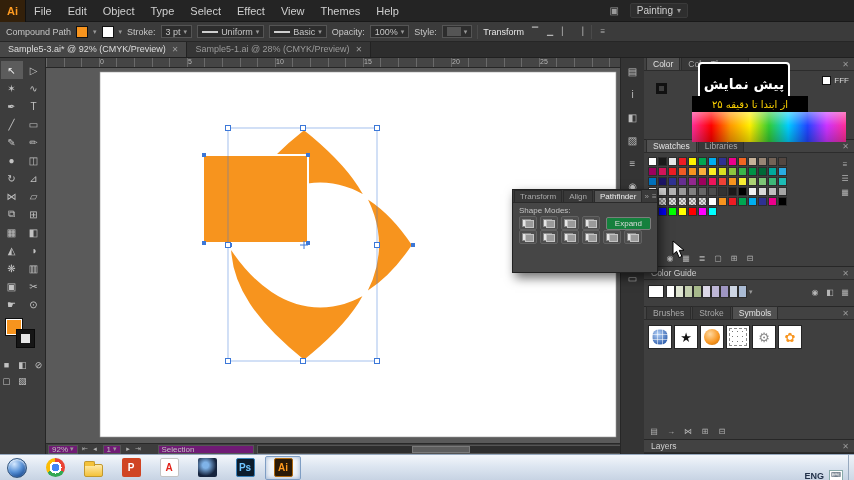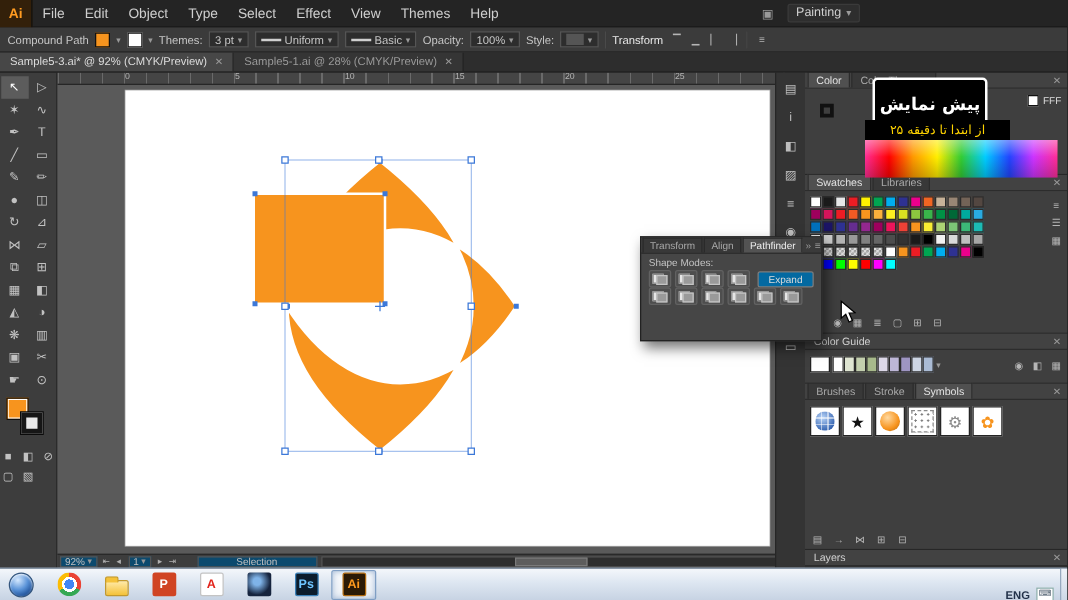--- a/index.html
+++ b/index.html
@@ -67,23 +67,23 @@
   border-bottom:1px solid #262626;
   background-image:repeating-linear-gradient(to right,#6a6a6a 0 1px,transparent 1px 17.6px)}
 .ruler-num{position:absolute;top:0;font-size:7px;color:#b5b5b5}
 #canvas-svg{position:absolute;left:0;top:10px}
 #vscroll{position:absolute;right:0;top:10px;width:10px;height:375px;background:#3c3c3c;border-left:1px solid #2b2b2b}
 #vthumb{position:absolute;left:1px;top:40px;width:7px;height:170px;background:#5d5d5d;border:1px solid #747474;border-radius:3px}
 
 
 #statusbar{position:absolute;left:0;top:385px;width:620px;height:11px;background:#3d3d3d;
   border-top:1px solid #292929;display:flex;align-items:center;gap:3px;padding:0 2px;font-size:8px;color:#c0c0c0}
-.sb-box{background:#0c4a6e;border:1px solid #555;height:9px;display:flex;align-items:center;padding:0 3px;gap:2px;white-space:nowrap}
+.sb-box{background:#701a75;border:1px solid #555;height:9px;display:flex;align-items:center;padding:0 3px;gap:2px;white-space:nowrap}
 .nav-btn{width:9px;height:9px;display:flex;align-items:center;justify-content:center;color:#b0b0b0;font-size:7px}
-#sb-status{width:96px;justify-content:center;margin-left:12px}
+#sb-status{width:96px;justify-content:flex-start;margin-left:12px}
 #sb-scroll{flex:1;height:9px;background:#2e2e2e;border:1px solid #555;position:relative}
 #sb-thumb{position:absolute;left:38%;top:0;width:58px;height:7px;background:#5d5d5d;border:1px solid #7a7a7a}
 
 
 #dock{position:absolute;left:620px;top:0;width:24px;height:396px;background:#343434;border-left:1px solid #262626}
 .dock-ic{width:20px;height:20px;margin:3px auto 0;display:flex;align-items:center;justify-content:center;
   color:#bdbdbd;font-size:10px;border-radius:2px}
 .dock-ic.active{background:#56452a;color:#f7a531;border:1px solid #7a5d2c}
 
 
@@ -143,21 +143,21 @@
 .pf-tab{font-size:8px;color:#a8a8a8;background:#383838;padding:1px 5px;border:1px solid #2a2a2a;border-bottom:none}
 .pf-tab.active{background:#535353;color:#eee}
 #pf-hicons{margin-left:auto;display:flex;gap:3px;color:#9a9a9a;font-size:8px;padding:0 2px 1px}
 .pf-label{font-size:8px;color:#c4c4c4;padding:3px 6px 1px}
 .pf-row{display:flex;align-items:center;gap:3px;padding:0 6px}
 .pf-btn{width:18px;height:14px;background:#4e4e4e;border:1px solid #626262;border-radius:2px;
   display:flex;align-items:center;justify-content:center}
 .pf-ic{position:relative;width:12px;height:9px}
 .pf-ic::before{content:"";position:absolute;left:0;top:0;width:7px;height:6px;background:#e6e6e6;border:1px solid #8a8a8a}
 .pf-ic::after{content:"";position:absolute;right:0;bottom:0;width:7px;height:6px;background:#9a9a9a;border:1px solid #c4c4c4}
-#pf-expand{margin-left:auto;font-size:8px;color:#dcdcdc;background:#0369a1;border:1px solid #7d7d7d;
+#pf-expand{margin-left:auto;font-size:8px;color:#dcdcdc;background:#15803d;border:1px solid #7d7d7d;
   border-radius:2px;padding:1px 8px}
 
 
 #banner-box{position:absolute;left:698px;top:62px;width:92px;height:44px;background:#000;
   border:2px solid #fff;border-radius:4px;z-index:40;display:flex;align-items:center;justify-content:center;
   color:#fff;font-weight:bold;font-size:14px;font-family:"DejaVu Sans",sans-serif;direction:rtl}
 #banner-strip{position:absolute;left:692px;top:96px;width:116px;height:16px;background:#000;z-index:40;
   display:flex;align-items:center;justify-content:center;color:#ffd400;font-size:10px;
   font-family:"DejaVu Sans",sans-serif;direction:rtl}
 #rainbow{position:absolute;left:692px;top:112px;width:154px;height:30px;z-index:39;
@@ -226,21 +226,21 @@
       <span id="mb-spacer"></span>
     </div>
   </div>
 
   <div id="controlbar">
     <span class="cb-label">Compound Path</span>
     <span class="cb-swatch" id="cb-fill" style="background: rgb(247, 148, 30);"></span>
     <span class="cb-dd">▾</span>
     <span class="cb-swatch" style="background:#fff"></span>
     <span class="cb-dd">▾</span>
-    <span class="cb-label">Themes:</span>
+    <span class="cb-label">Stroke:</span>
     <span class="cb-box">
       <span>3 pt</span>
       <span class="cb-dd">▾</span>
     </span>
     <span class="cb-box">
       <span class="cb-line"></span>
       <span>Uniform</span>
       <span class="cb-dd">▾</span>
     </span>
     <span class="cb-box">

